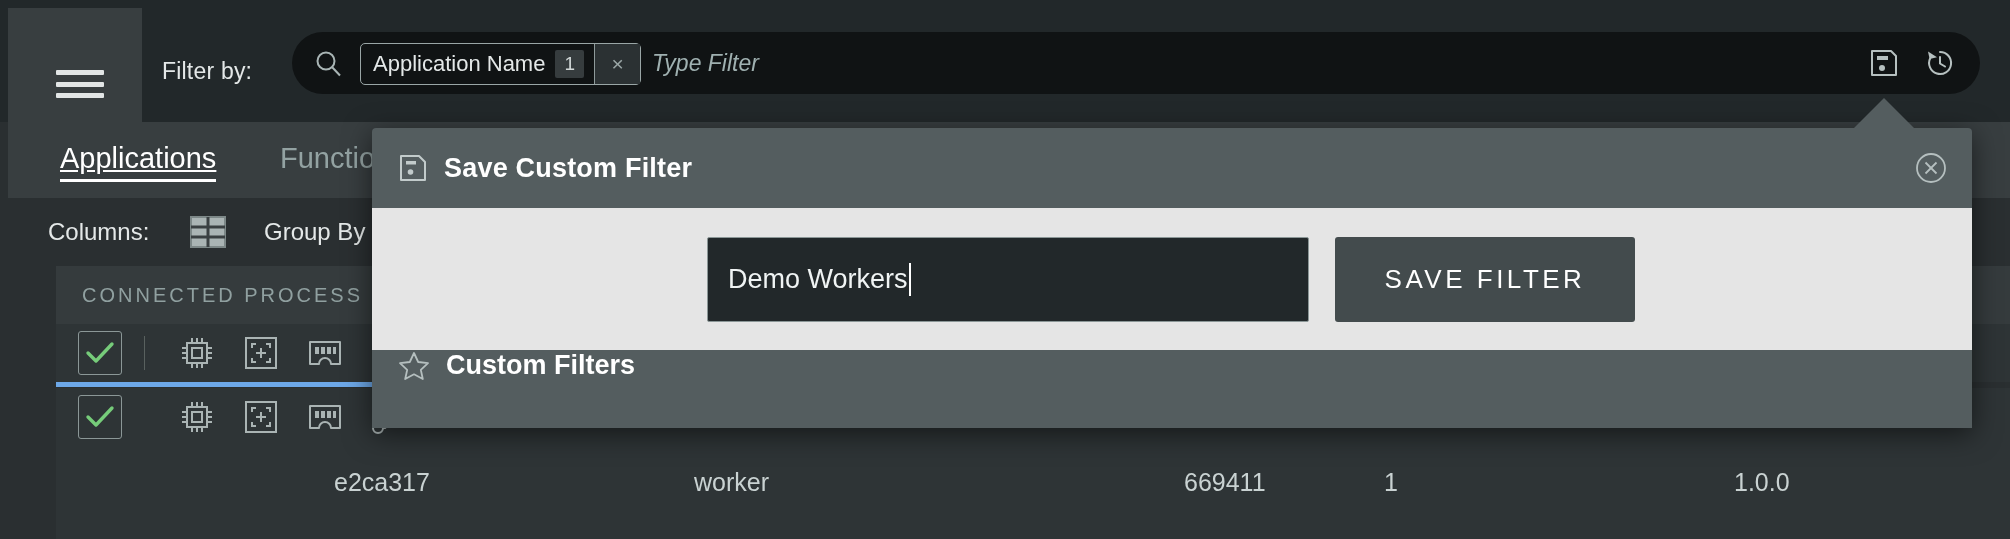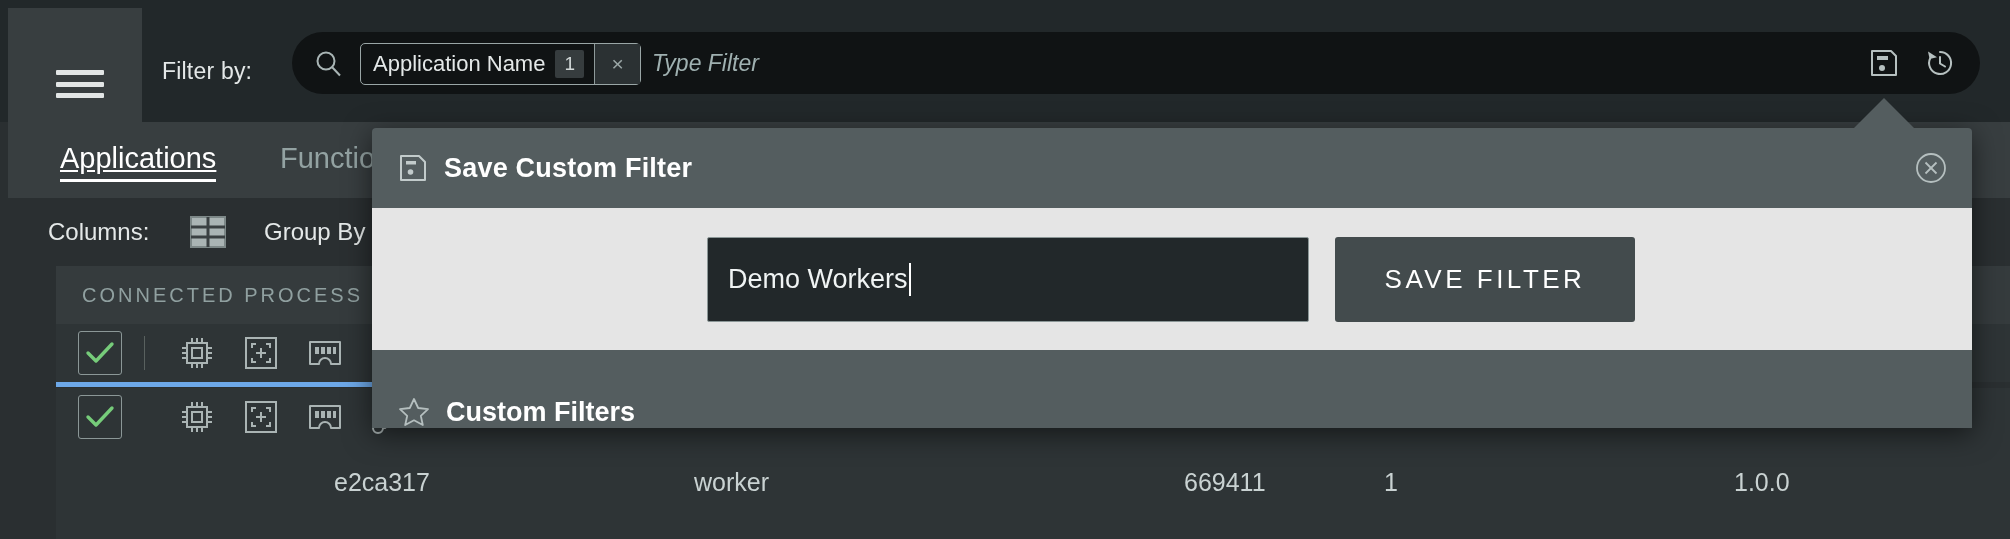--- a/index.html
+++ b/index.html
@@ -335,21 +335,21 @@
     font-size: 26px;
     letter-spacing: 3.5px;
     cursor: pointer;
   }
 
   .modal-footer {
     position: absolute;
     left: 0; top: 222px;
     width: 100%; height: 78px;
     background: #545d5f;
-    display: flex; align-items: flex-end;
+    display: flex; align-items: flex-start;
   }
   .mf-icon { margin-left: 26px; width: 32px; height: 32px; }
   .mf-title {
     margin-left: 16px;
     font-size: 27px;
     font-weight: bold;
     color: #ffffff;
   }
 </style>
 </head>

